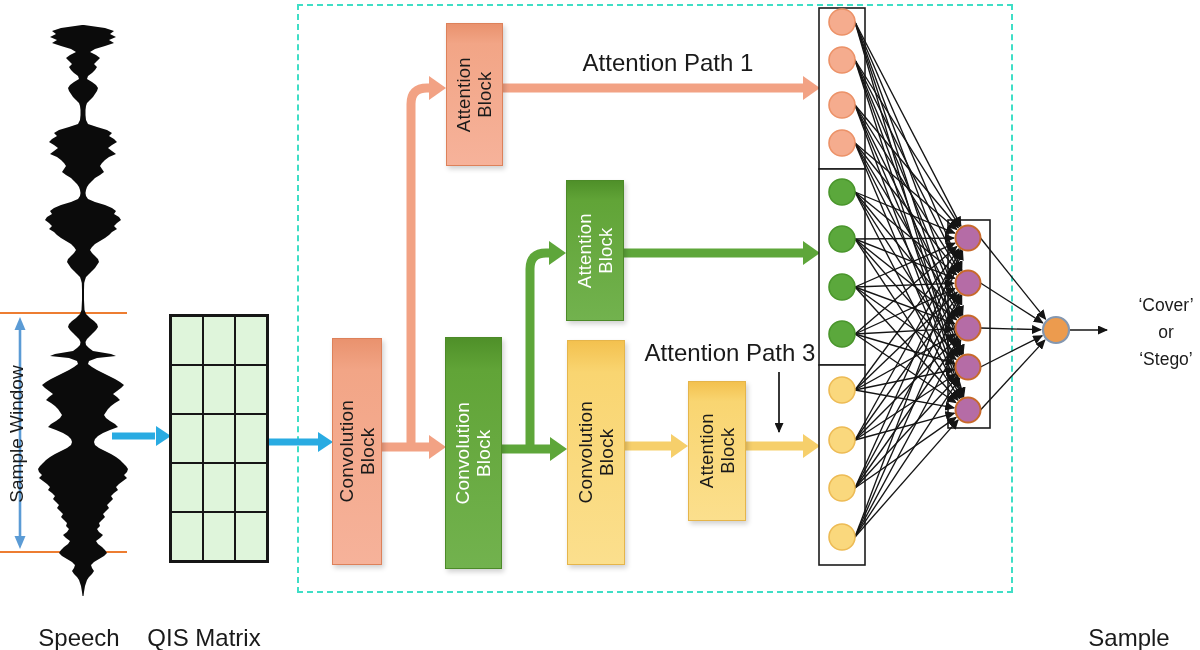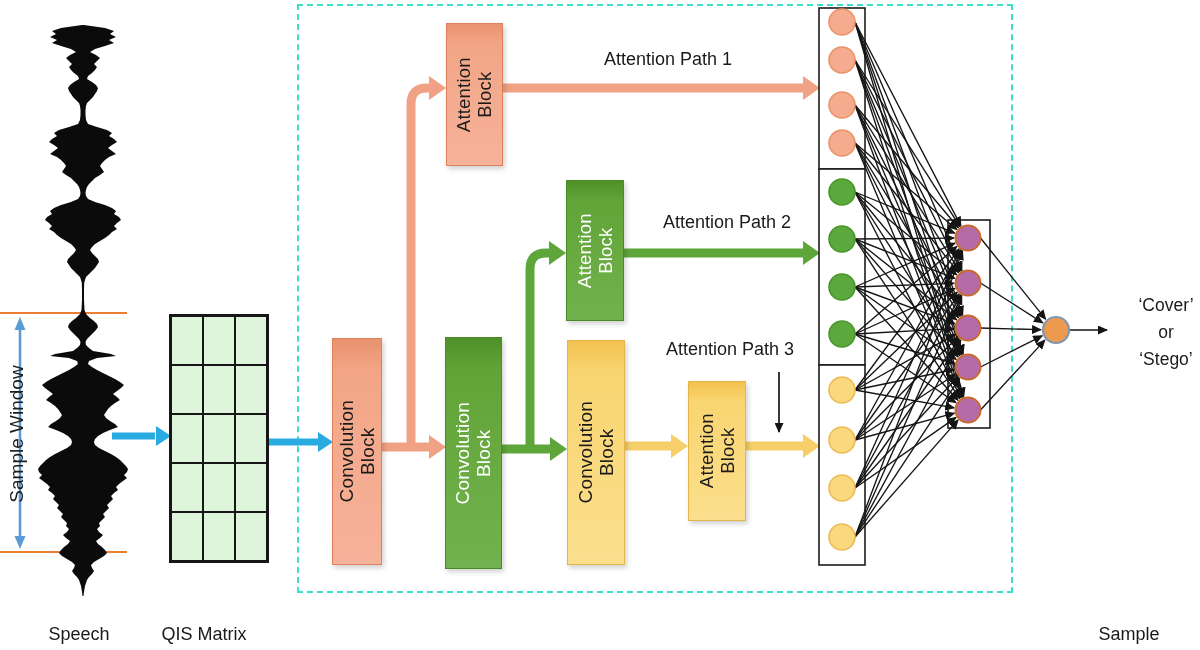--- a/index.html
+++ b/index.html
@@ -18,21 +18,21 @@
   }
   .vtext{
     transform:rotate(-90deg);white-space:pre-line;text-align:center;
     line-height:1.12;font-size:19px;letter-spacing:0.2px;
   }
   .salmon{background:linear-gradient(180deg,#e9926e 0%,#f2a586 14%,#f6b29a 100%);border:1px solid #dd815a;}
   .greenb{background:linear-gradient(180deg,#4f9029 0%,#61a437 14%,#72b24e 100%);border:1px solid #4c8a28;}
   .yellowb{background:linear-gradient(180deg,#f3c14f 0%,#f9d571 14%,#fbdf8d 100%);border:1px solid #e5b54b;}
   .whitetext{color:#ffffff;}
   .label{
-    position:absolute;z-index:4;text-align:center;font-size:18px;
+    position:absolute;z-index:4;text-align:center;font-size:24px;
   }
   .qis{
     position:absolute;left:169px;top:314px;width:100px;height:249px;
     border:2px solid #161616;box-sizing:border-box;display:grid;
     grid-template-columns:repeat(3,1fr);grid-template-rows:repeat(5,1fr);
     z-index:3;background:#161616;
   }
   .qis-cell{border:1px solid #161616;background:#dff5db;}
   .result-text{
     position:absolute;left:1124px;top:292px;width:84px;z-index:4;
@@ -204,21 +204,20 @@
   <div class="block greenb" style="left:566px;top:180px;width:56px;height:139px;">
     <span class="vtext whitetext" style="font-size:18.5px;">Attention
 Block</span>
   </div>
   <div class="block yellowb" style="left:688px;top:381px;width:56px;height:138px;">
     <span class="vtext" style="font-size:18.5px;">Attention
 Block</span>
   </div>
 
   <div class="label" style="left:578px;top:49px;width:180px;">Attention Path 1</div>
-  <div class="label" style="left:637px;top:212px;width:180px;">Attention Path 2</div>
   <div class="label" style="left:640px;top:339px;width:180px;">Attention Path 3</div>
 
   <div class="label" style="left:-88px;top:423px;width:210px;height:22px;transform:rotate(-90deg);font-size:19px;">Sample Window</div>
 
   <div class="label" style="left:29px;top:624px;width:100px;">Speech</div>
   <div class="label" style="left:144px;top:624px;width:120px;">QIS Matrix</div>
   <div class="label" style="left:1079px;top:624px;width:100px;">Sample</div>
 
   <div class="result-text">
     <div>‘Cover’</div>

